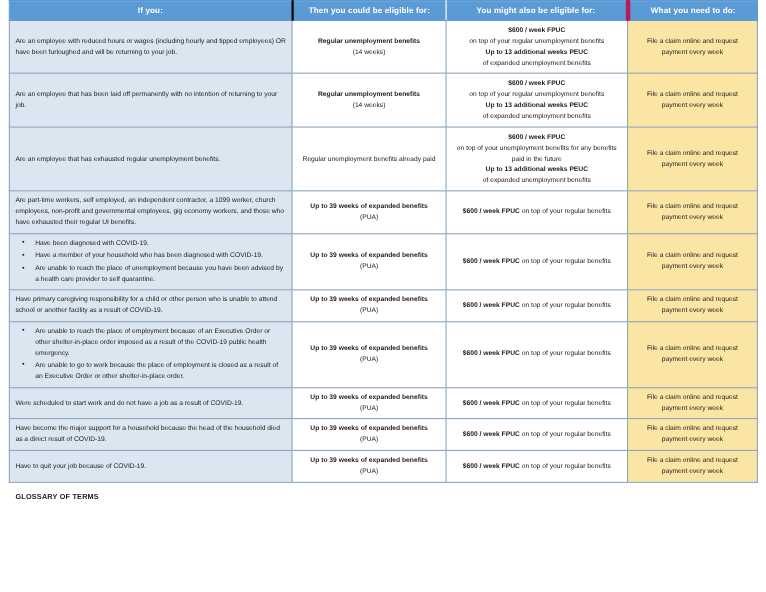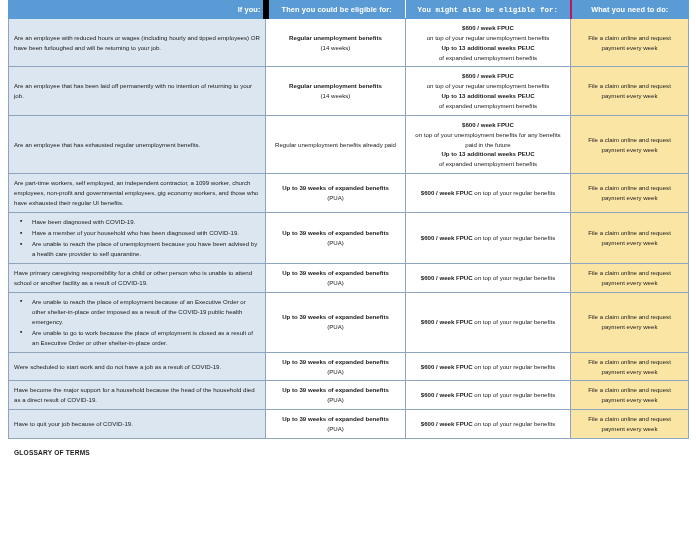--- a/index.html
+++ b/index.html
@@ -39,23 +39,23 @@
   table.matrix thead th {
     background: #5B9BD5;
     color: #ffffff;
     font-size: 7.4px;
     font-weight: bold;
     text-align: center;
     padding: 4px 2px;
     border: 1px solid #5B9BD5;
     letter-spacing: 0.1px;
   }
-  table.matrix thead th.h1 { border-right: 6px solid #000000; text-align: right; }
+  table.matrix thead th.h1 { border-right: 2px solid #000000; }
   table.matrix thead th.h2 { border-right: 1px solid #ffffff; }
-  table.matrix thead th.h3 { border-right: 2px solid #be185d; font-family: Liberation Mono, monospace; }
+  table.matrix thead th.h3 { border-right: 4px solid #be185d; }
 
   table.matrix td {
     border: 1px solid #8da5bd;
     vertical-align: middle;
     font-size: 6.1px;
     line-height: 1.62;
     padding: 4px 5px;
   }
   td.col-if {
     background: #DCE6F1;

